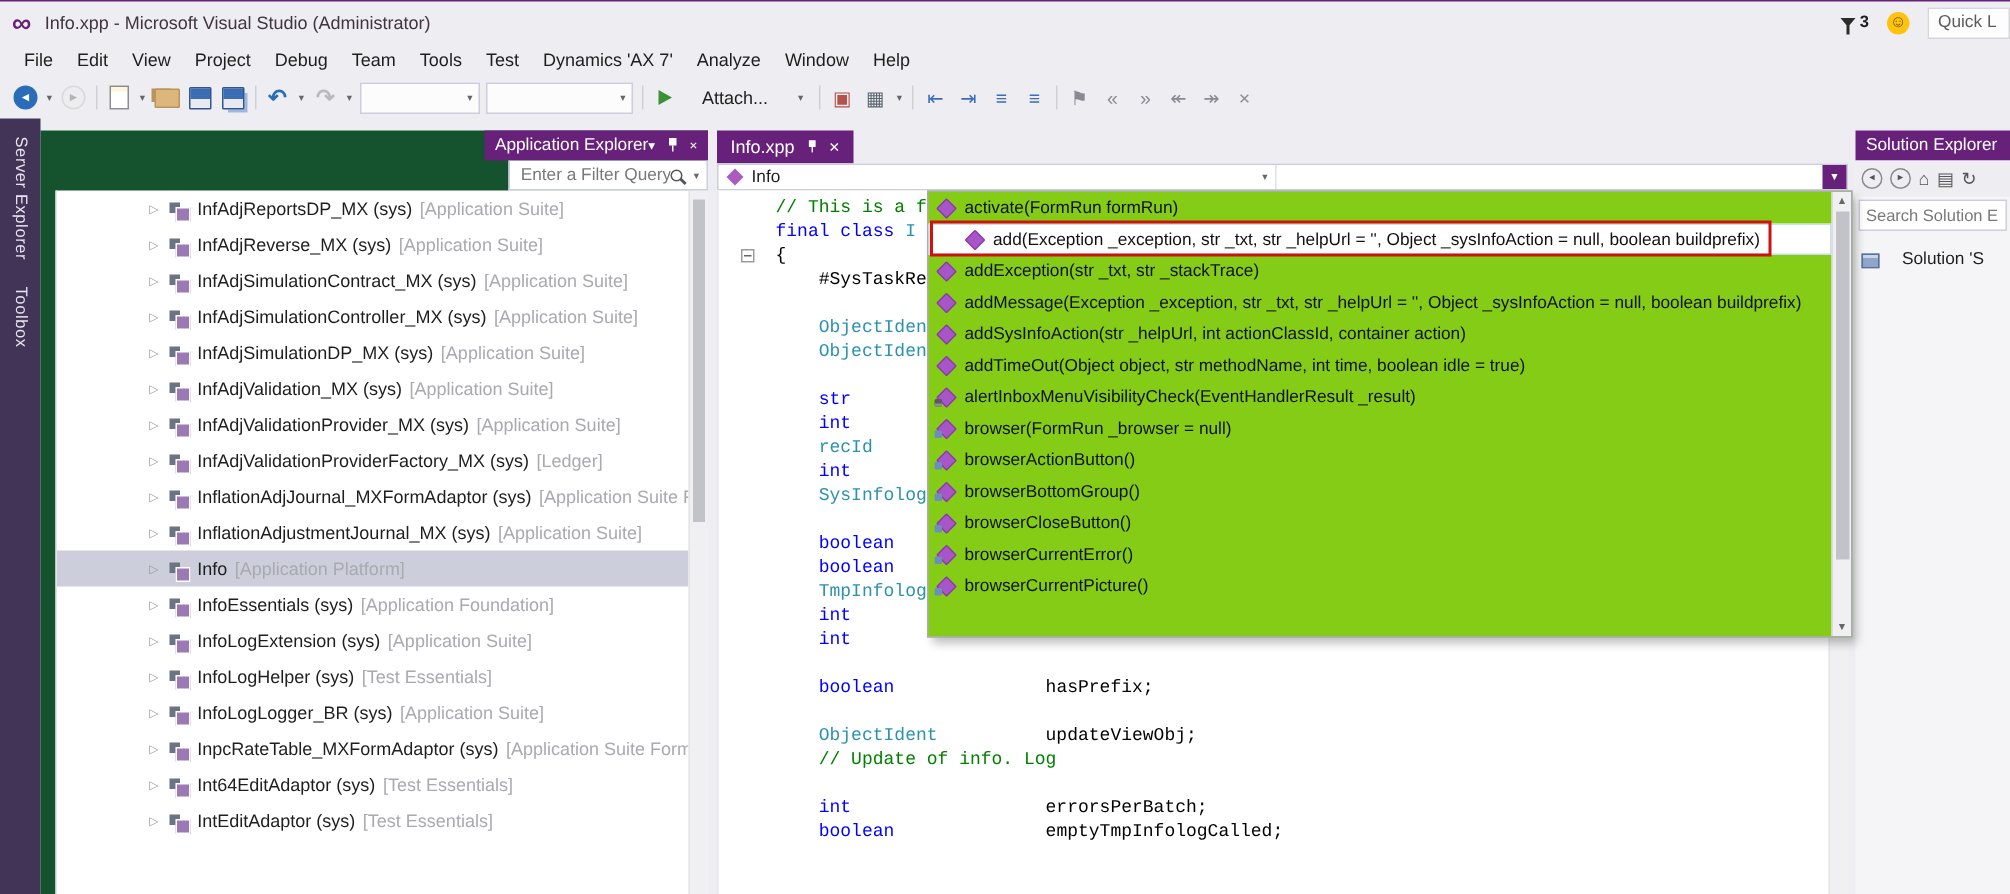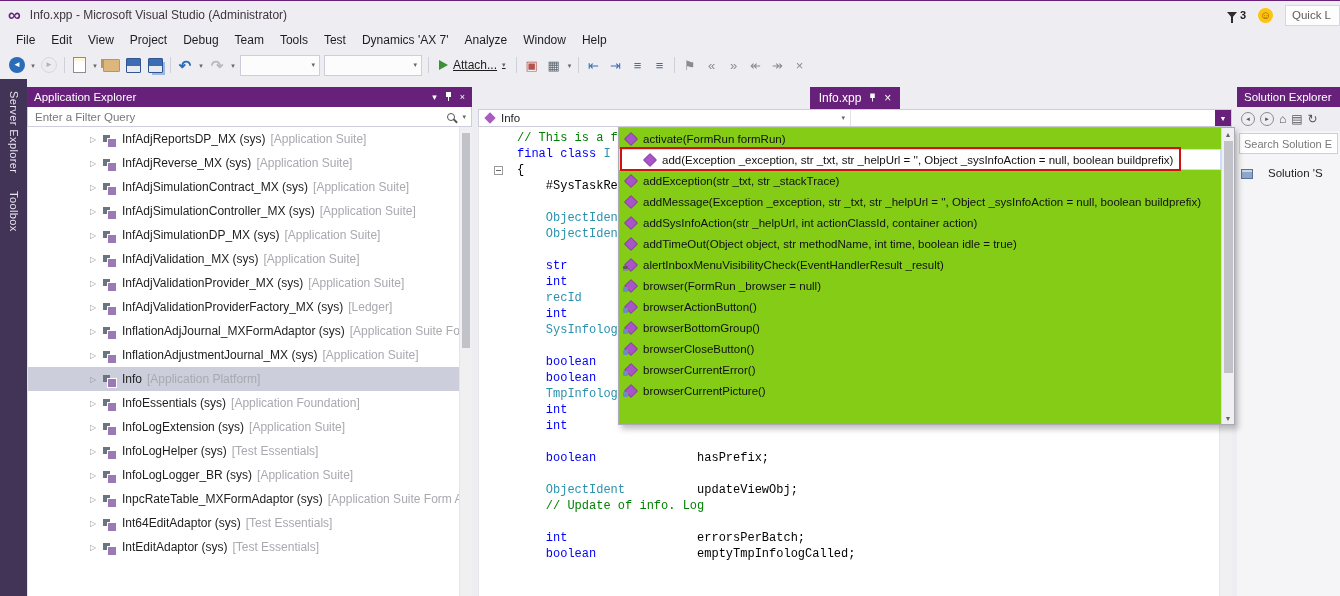--- a/index.html
+++ b/index.html
@@ -37,39 +37,39 @@
   .ic.floppy.all::before{box-shadow:3px 3px 0 -1px #9DB8DF;}
   .ic.undo .g{color:#2B6CB8;font-size:15px;font-weight:bold;}
   .ic.redo .g{color:#B9B9BF;font-size:15px;font-weight:bold;}
   .ic.glyph-red .g{color:#B5524B;}
   .ic.glyph-blue .g{color:#3C6EB4;}
   .ic.glyph-gray .g{color:#8a8a92;}
   .ic.glyph-plain .g{color:#5b6770;}
   .combo{width:80px;height:21px;background:#FCFCFD;border:1px solid #CCCEDB;display:flex;align-items:center;justify-content:flex-end;padding-right:4px;margin:0 2px;}
   .combo::after{content:"▾";font-size:7px;color:#666;}
   .combo.wide{width:98px;}
-  .attach{display:flex;align-items:center;gap:5px;padding:2px 7px;font-size:12px;color:#1e1e1e;white-space:nowrap;text-decoration:underline;}
+  .attach{display:flex;align-items:center;gap:20px;padding:2px 7px;font-size:12px;color:#1e1e1e;white-space:nowrap;}
   .play{width:0;height:0;border-left:9px solid #3A9136;border-top:5px solid transparent;border-bottom:5px solid transparent;}
   .attach-caret{font-size:7px;color:#666;}
 
   
   .main{height:518px;display:flex;}
   .side-strip{width:27px;background:#413457;display:flex;flex-direction:column;align-items:center;padding-top:12px;gap:18px;flex:none;}
   .vtab{writing-mode:vertical-rl;font-size:11px;color:#E8E2EF;letter-spacing:.4px;white-space:nowrap;}
 
   .col{margin-top:8px;display:flex;flex-direction:column;}
   .panel-header{height:20px;background:#68217A;color:#fff;font-size:11.5px;display:flex;align-items:center;padding:0 7px;flex:none;}
   .hdr-icons{margin-left:auto;display:flex;align-items:center;gap:8px;}
   .hdr-btn{color:#fff;font-size:9px;line-height:1;display:flex;align-items:center;}
   .pin-shape{width:7px;height:10px;position:relative;display:inline-block;}
   .pin-shape::before{content:"";position:absolute;left:1px;top:0;width:5px;height:5px;background:#fff;}
   .pin-shape::after{content:"";position:absolute;left:3px;top:5px;width:1px;height:4px;background:#fff;}
 
   
-  .app-explorer{width:445px;flex:none;background:#14532d;}
+  .app-explorer{width:445px;flex:none;background:#14532d;align-items:flex-end;}
   .filter-row{height:20px;background:#fff;border:1px solid #CCCEDB;border-top:none;display:flex;align-items:center;padding:0 5px;flex:none;}
   .filter-ph{font-size:11.5px;color:#787878;flex:1;padding-left:2px;white-space:nowrap;overflow:hidden;}
   .search-icon{width:8px;height:8px;border:1.5px solid #555;border-radius:50%;position:relative;margin-right:7px;flex:none;}
   .search-icon::after{content:"";position:absolute;width:5px;height:1.5px;background:#555;transform:rotate(45deg);right:-4px;bottom:-2px;}
   .filter-caret{font-size:7px;color:#666;}
   .tree{flex:1;background:#fff;overflow:hidden;position:relative;border-left:1px solid #E3E3E8;}
   .tree-row{height:24px;display:flex;align-items:center;padding-left:62px;font-size:12px;white-space:nowrap;overflow:hidden;width:calc(100% - 13px);}
   .tree-row.selected{background:#CCCEDB;}
   .tw{color:#9b9b9b;font-size:8px;width:13px;flex:none;}
   .class-icon{width:13px;height:13px;margin-right:6px;position:relative;flex:none;}
@@ -78,21 +78,21 @@
   .tname{color:#1e1e1e;}
   .tsuffix{color:#A9A9AF;margin-left:5px;}
   .vscroll{position:absolute;right:0;top:0;bottom:0;width:13px;background:#F0F0F2;border-left:1px solid #E3E3E8;}
   .vthumb{position:absolute;left:2px;right:2px;top:6px;height:215px;background:#C2C3C9;}
 
   .splitter{width:6px;flex:none;}
   .splitter2{width:5px;flex:none;}
 
   
   .editor{width:754px;flex:none;}
-  .tabstrip{height:22px;display:flex;flex:none;justify-content:center;}
+  .tabstrip{height:22px;display:flex;flex:none;}
   .tab{background:#68217A;color:#fff;font-size:12px;display:flex;align-items:center;padding:0 9px;gap:8px;}
   .tab .pin-shape{transform:scale(.9);}
   .tabclose{font-size:12px;line-height:1;}
   .navbar{height:18px;background:#fff;border:1px solid #CCCEDB;display:flex;align-items:stretch;flex:none;}
   .nav-combo{width:372px;display:flex;align-items:center;font-size:11.5px;color:#1e1e1e;padding-left:7px;gap:6px;border-right:1px solid #E2E2E7;}
   .cicon{width:8px;height:8px;background:#A95BC0;transform:rotate(45deg);margin-right:1px;flex:none;}
   .ncaret{margin-left:auto;font-size:7px;color:#666;padding-right:5px;}
   .nav-members{flex:1;}
   .nav-dd{width:16px;background:#68217A;color:#fff;font-size:7px;display:flex;align-items:center;justify-content:center;flex:none;}
   .code-wrap{flex:1;background:#fff;position:relative;border-left:1px solid #E6E6EB;overflow:hidden;}

